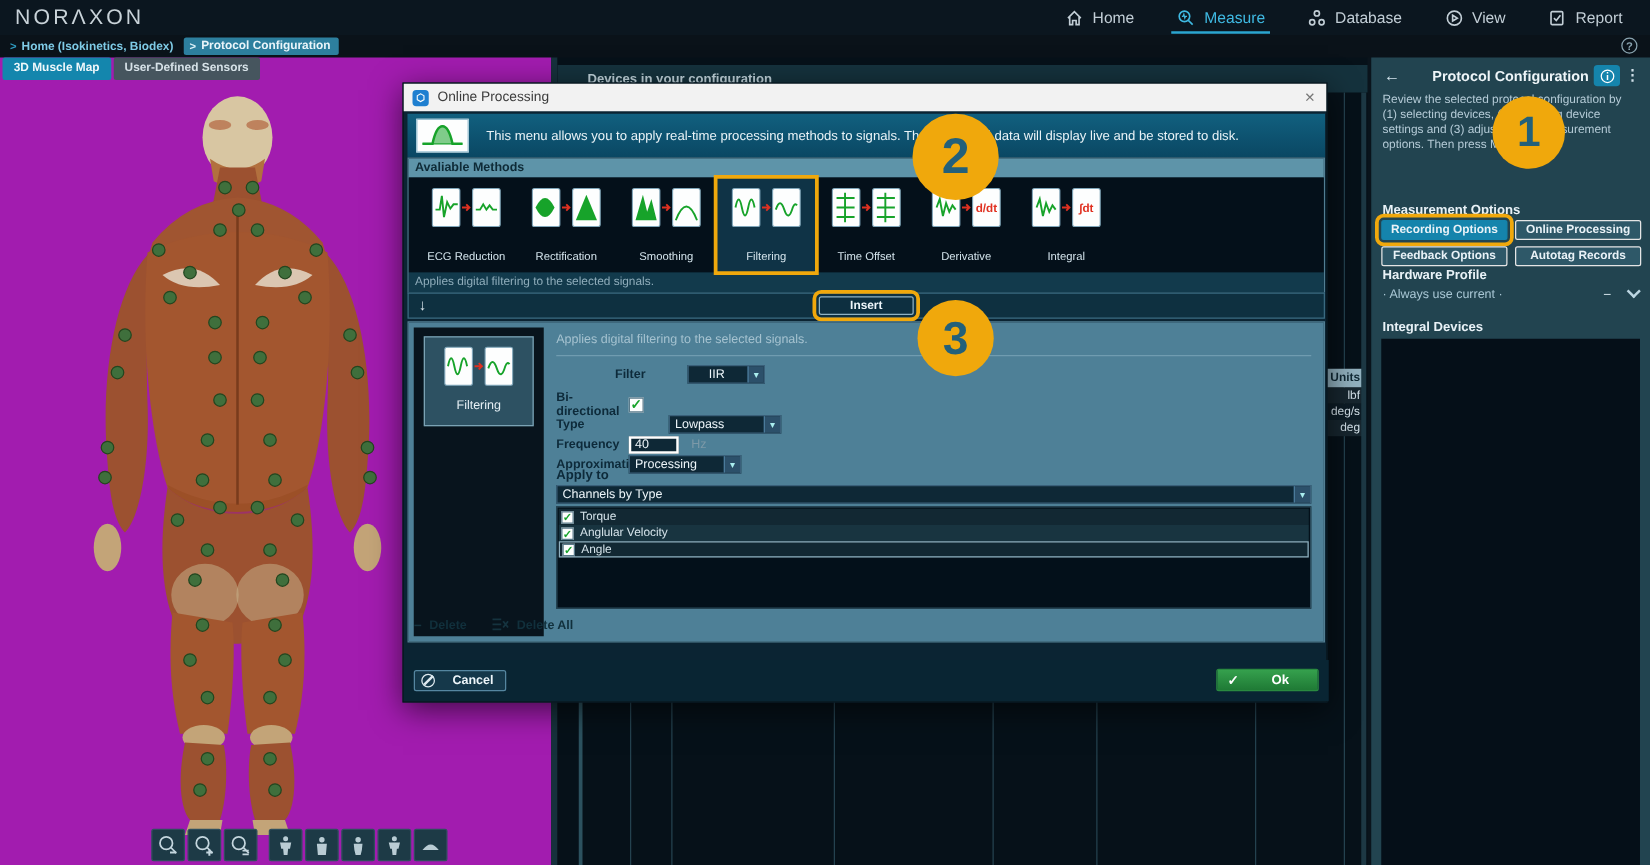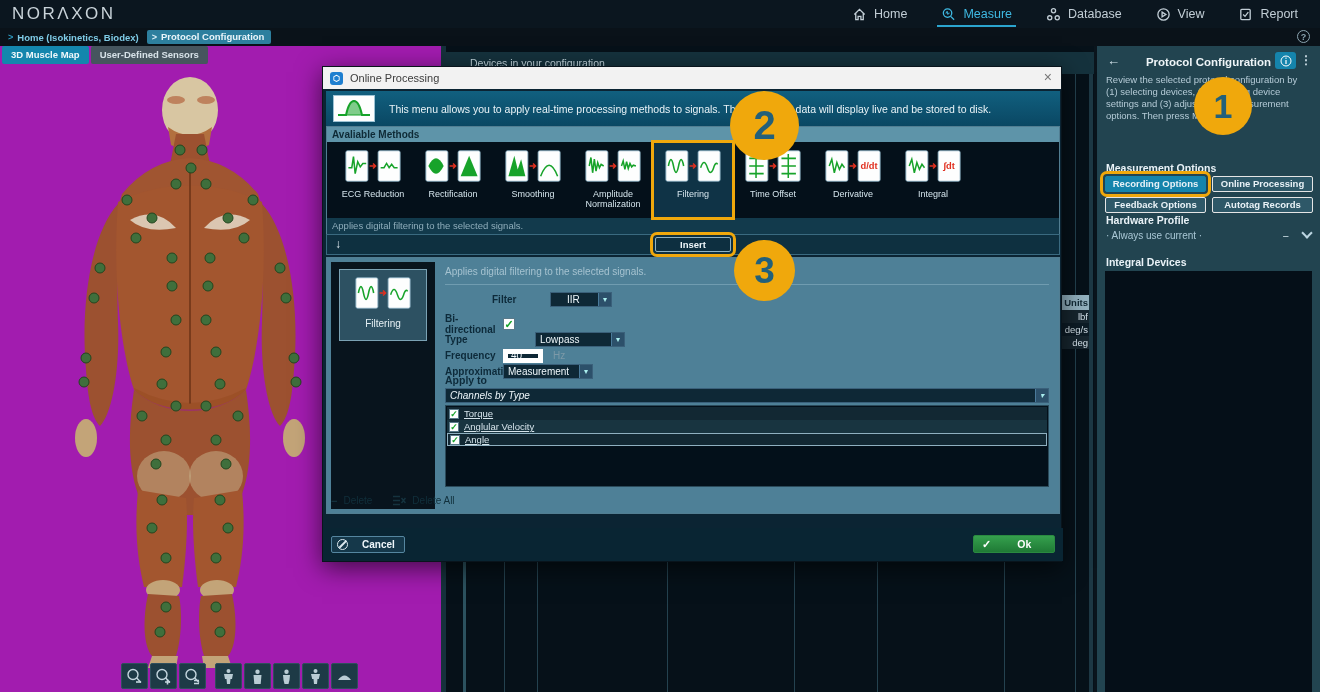--- a/index.html
+++ b/index.html
@@ -34,21 +34,21 @@
   .bodywrap { position:absolute; left:25px; top:26px; width:330px; height:600px; }
   .splitter { position:absolute; left:441px; top:46px; width:5px; height:646px; background:#16313c; }
   
   .ltoolbar { position:absolute; left:121px; bottom:3px; display:flex; gap:2px; }
   .ltoolbar .gap { width:5px; }
   .tbtn { width:27px; height:26px; background:#1d3a46; border:1px solid #2e4f5d; border-radius:2px; display:flex; align-items:center; justify-content:center; }
   .tbtn svg { width:19px; height:19px; stroke:#c4d6de; fill:none; stroke-width:1.4; }
   .tbtn svg .fil { fill:#b9ccd4; stroke:none; }
   
   .centerpanel { position:absolute; left:446px; top:46px; width:648px; height:646px; background:#061119; }
-  .centerheader { position:absolute; left:0; top:6px; width:648px; height:22px; background:#15323d; color:#c3d6de; font-size:10.5px; font-weight:normal; line-height:22px; padding-left:24px; }
+  .centerheader { position:absolute; left:0; top:6px; width:648px; height:22px; background:#15323d; color:#c3d6de; font-size:10.5px; font-weight:bold; line-height:22px; padding-left:24px; }
   .tablearea { position:absolute; left:0; top:28px; width:648px; height:618px; }
   .vline { position:absolute; top:0; bottom:0; width:1px; background:#24424f; }
   .unitscol { position:absolute; left:606px; top:221px; width:40px; }
   .unitshead { background:#93b2c0; color:#112935; font-size:9.5px; font-weight:bold; text-align:right; padding:2px 4px; }
   .unitrow { color:#d5e2ea; font-size:9.5px; text-align:right; padding:1px 4px; }
   .unitrow:nth-child(odd) { background:#0d1c26; }
   .unitrow:nth-child(even) { background:#17262f; }
   .cscroll { position:absolute; right:1px; top:0; width:4px; height:618px; background:#1d3844; }
   
   .rightpanel { position:absolute; left:1097px; top:46px; width:223px; height:646px; background:#224450; }
@@ -76,55 +76,55 @@
   .mclose { position:absolute; right:9px; top:2px; color:#777; font-size:14px; }
   .minfo { position:absolute; left:3px; top:24px; width:734px; height:35px; background:linear-gradient(#11607f,#0a4763); display:flex; align-items:center; }
   .minfo-icon { width:42px; height:27px; margin-left:7px; background:#fdfefe; border:1px solid #9cc3d4; display:flex; align-items:center; justify-content:center; }
   .minfo-icon svg { width:36px; height:23px; }
   .minfo-text { margin-left:14px; color:#e9f3f7; font-size:10.5px; }
   .msection { position:absolute; left:3px; width:734px; border:1px solid #527e92; }
   .msec-head { height:15px; background:#5e94a9; color:#0e2a36; font-size:10px; font-weight:bold; line-height:15px; padding-left:5px; }
   .methods-body { height:76px; background:#04101a; display:flex; padding-left:6px; }
   .mtile { width:80px; padding-top:7px; text-align:center; }
   .mtile .sigsvg { width:56px; height:34px; }
-  .mtile-label { margin-top:2px; color:#d4e4ec; font-size:9px; line-height:1.15; }
+  .mtile-label { margin-top:12px; color:#d4e4ec; font-size:9px; line-height:1.15; }
   .mtile.sel { background:#0f3346; outline:3px solid #F0A80C; outline-offset:-1px; }
   .msec-status { height:16px; background:#123a4c; color:#8fadbb; font-size:9.5px; line-height:16px; padding-left:5px; }
   .insertrow { position:absolute; left:3px; top:167px; width:734px; height:21px; background:#0e3040; border:1px solid #3a6a80; }
   .insarrow { position:absolute; left:8px; top:2px; color:#dfeaf0; font-size:12px; }
   .insertbtn { position:absolute; left:50%; top:2px; transform:translateX(-50%); width:76px; height:15px; background:#0d2f40; border:1px solid #8fb2c2; border-radius:2px; color:#eef6fa; font-size:9.5px; font-weight:bold; text-align:center; line-height:13px; outline:3px solid #F0A80C; outline-offset:2px; }
   .selsec { top:190px; }
   .sel-body { height:255px; background:#4e8097; position:relative; }
   .sel-leftcol { position:absolute; left:4px; top:4px; width:104px; height:247px; background:#08141d; }
   .sel-tile { margin:7px auto 0; width:88px; height:72px; background:#2d5162; border:1px solid #7ba2b4; text-align:center; padding-top:6px; }
   .sel-tile .sigsvg { width:56px; height:34px; }
   .sel-tile-label { margin-top:4px; color:#e6f0f5; font-size:10px; }
   .sel-opts { position:absolute; left:118px; top:0; width:608px; height:247px; }
   .sel-desc { position:absolute; left:0; top:8px; color:#a5c2d0; font-size:10px; }
   .sel-div { position:absolute; left:0; top:26px; width:604px; height:1px; background:#7fa8ba; opacity:.7; }
   .frow { position:absolute; left:0; height:15px; display:flex; align-items:center; }
   .flabel { width:58px; color:#0d2a3a; font-size:10px; font-weight:bold; }
   .dd { height:15px; background:#0e2836; border:1px solid #3a607a; display:flex; align-items:center; position:relative; }
   .dd-val { color:#eef6fa; font-size:10px; padding-left:4px; flex:1; }
   .dd-arrow { width:13px; height:100%; background:#2c506a; border-left:1px solid #4a7a9a; color:#aee; font-size:8px; text-align:center; line-height:14px; }
   .cb { width:12px; height:12px; background:#fdfefe; border:1px solid #5a7a8a; color:#17a32a; font-size:11px; font-weight:bold; text-align:center; line-height:11px; }
-  .freqinput { width:40px; height:14px; background:#0e2836; border:5px solid #ffffff; color:#eef6fa; font-size:10px; padding-left:3px; font-family:"Liberation Sans",sans-serif; }
+  .freqinput { width:40px; height:14px; background:#0e2836; border:2px solid #ffffff; color:#eef6fa; font-size:10px; padding-left:3px; font-family:"Liberation Sans",sans-serif; }
   .hzlabel { margin-left:10px; color:#7d99a8; font-size:10px; }
   .applyto { position:absolute; left:0; top:116px; color:#0d2a3a; font-size:10.5px; font-weight:bold; }
-  .chsel { position:absolute; left:0; top:130px; width:604px;font-style:italic; }
+  .chsel { position:absolute; left:0; top:130px; width:604px; }
   .chlist { position:absolute; left:0; top:147px; width:604px; height:82px; background:#03101a; border:1px solid #2a4a5a; padding:1px; }
   .chrow { height:13px; display:flex; align-items:center; gap:5px; padding-left:2px; }
   .chrow .cb { width:10px; height:10px; font-size:9px; line-height:9px; }
-  .chrow-label { color:#d5e3ea; font-size:9.5px;text-decoration:underline; }
+  .chrow-label { color:#d5e3ea; font-size:9.5px; }
   .chrow:nth-child(1) { background:#122833; }
   .chrow:nth-child(2) { background:#183440; }
   .chrow:nth-child(3) { background:#122833; border:1px solid #8fb0c0; }
   .delstrip { position:absolute; left:4px; bottom:4px; width:726px; height:17px; display:flex; align-items:center; gap:6px; }
   .delstrip .ico { color:#15333f; font-weight:bold; font-size:11px; }
-  .delstrip .lbl { color:#11303c; font-size:10px; font-weight:normal; margin-right:14px; }
+  .delstrip .lbl { color:#11303c; font-size:10px; font-weight:bold; margin-right:14px; }
   .delall-ico svg { width:14px; height:11px; }
   .mfooter { position:absolute; left:0; bottom:0; width:740px; height:33px; background:#092533; }
   .cancelbtn { position:absolute; left:8px; top:8px; width:74px; height:17px; background:#15384a; border:1px solid #5586a0; border-radius:2px; display:flex; align-items:center; }
   .cancel-ico { width:11px; height:11px; margin-left:5px; position:relative; border:1.5px solid #dfeaf0; border-radius:50%; }
   .cancel-ico::after { content:""; position:absolute; left:4px; top:-1px; width:1.5px; height:10px; background:#dfeaf0; transform:rotate(45deg); }
   .cancel-lbl { margin-left:14px; color:#eef6fa; font-size:10px; font-weight:bold; }
   .okbtn { position:absolute; right:8px; top:7px; width:82px; height:18px; background:linear-gradient(#35a04d,#1f7a35); border:1px solid #2a8a40; border-radius:2px; display:flex; align-items:center; }
   .ok-ico { margin-left:8px; color:#fff; font-size:11px; font-weight:bold; }
   .ok-lbl { margin-left:26px; color:#fff; font-size:10.5px; font-weight:bold; }
   
@@ -426,27 +426,20 @@
                 <path class="gf" d="M4,20 Q13,2 22,20 Q13,38 4,20 Z"></path>
                 <path class="gf" d="M42,32 L52,8 62,32 Z"></path>
               </svg></span><div class="mtile-label">Rectification</div></div>
         <div class="mtile"><span><svg class="sigsvg" viewBox="0 0 66 40">
                 <rect class="sb" x="1" y="2" width="26" height="36" rx="2"></rect>
                 <rect class="sb" x="39" y="2" width="26" height="36" rx="2"></rect>
                 <path class="ar" d="M29,20 h7 m-3,-3 l3,3 -3,3"></path>
                 <path class="gf" d="M4,32 L11,8 15,24 19,12 24,32 Z"></path>
                 <path class="gl" d="M42,32 Q52,6 62,32"></path>
               </svg></span><div class="mtile-label">Smoothing</div></div>
-        <div class="mtile"><span><svg class="sigsvg" viewBox="0 0 66 40">
-                <rect class="sb" x="1" y="2" width="26" height="36" rx="2"></rect>
-                <rect class="sb" x="39" y="2" width="26" height="36" rx="2"></rect>
-                <path class="ar" d="M29,20 h7 m-3,-3 l3,3 -3,3"></path>
-                <path class="gl" d="M5,20 l2,-10 2,18 2,-16 2,14 2,-10 2,6 2,-4 3,2"></path>
-                <path class="gl" d="M43,20 l2,-6 2,10 2,-9 2,8 2,-6 2,4 2,-2 3,1"></path>
-              </svg></span><div class="mtile-label">Amplitude Normalization</div></div>
         <div class="mtile sel"><span><svg class="sigsvg" viewBox="0 0 66 40">
                 <rect class="sb" x="1" y="2" width="26" height="36" rx="2"></rect>
                 <rect class="sb" x="39" y="2" width="26" height="36" rx="2"></rect>
                 <path class="ar" d="M29,20 h7 m-3,-3 l3,3 -3,3"></path>
                 <path class="gl" d="M4,20 q3,-15 6,0 q3,15 6,0 q3,-15 6,0"></path>
                 <path class="gl" d="M42,22 q4,-12 8,0 q4,12 8,-2 q2,-5 4,-2"></path>
               </svg></span><div class="mtile-label">Filtering</div></div>
         <div class="mtile"><span><svg class="sigsvg" viewBox="0 0 66 40">
                 <rect class="sb" x="1" y="2" width="26" height="36" rx="2"></rect>
                 <rect class="sb" x="39" y="2" width="26" height="36" rx="2"></rect>
@@ -513,21 +506,21 @@
             </div>
           </div>
           <div class="frow" style="top:90px;">
             <div class="flabel">Frequency</div>
             <input class="freqinput" value="40" style="">
             <span class="hzlabel">Hz</span>
           </div>
           <div class="frow" style="top:106px;">
             <div class="flabel">Approximation</div>
             <div class="dd" style="width:90px;">
-              <span class="dd-val">Measurement</span>
+              <span class="dd-val">Processing</span>
               <span class="dd-arrow">▾</span>
             </div>
           </div>
           <div class="applyto">Apply to</div>
           <div class="chsel dd">
             <span class="dd-val">Channels by Type</span>
             <span class="dd-arrow">▾</span>
           </div>
           <div class="chlist">
             <div class="chrow">

